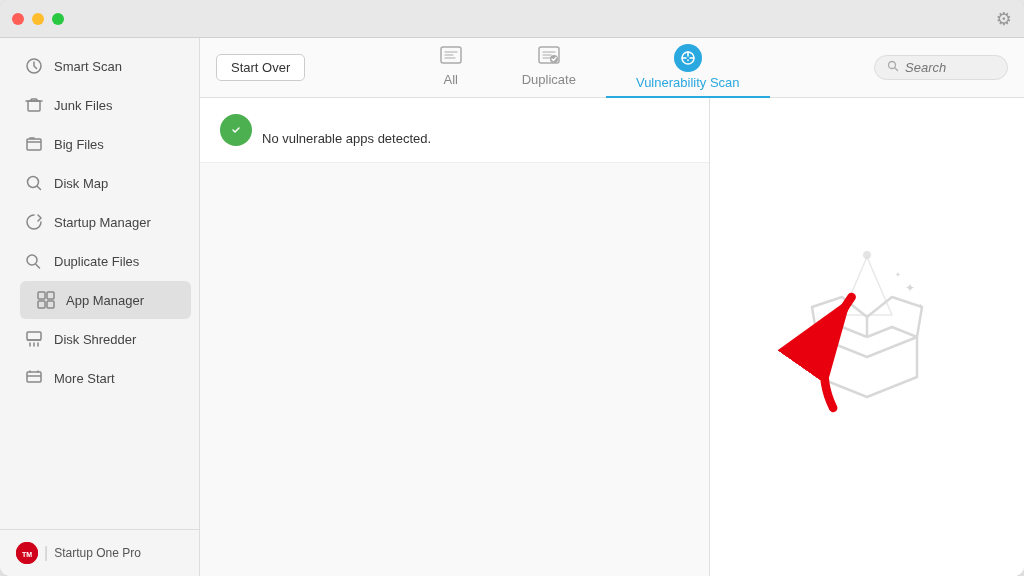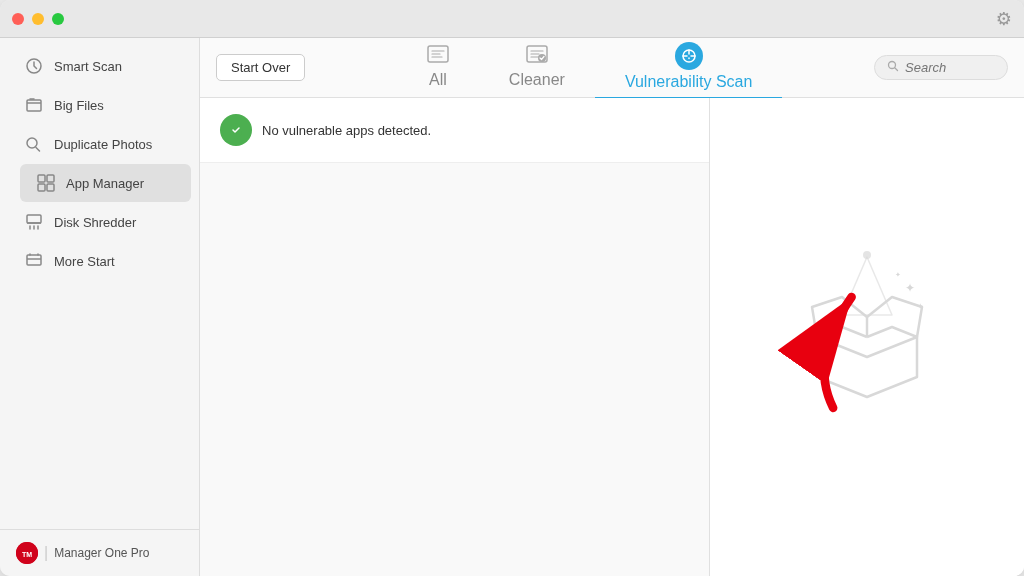--- a/index.html
+++ b/index.html
@@ -168,21 +168,21 @@
       align-items: center;
     }
     .tab-item {
       display: flex;
       flex-direction: column;
       align-items: center;
       gap: 3px;
       padding: 6px 30px;
       cursor: pointer;
       color: #888;
-      font-size: 16px;
+      font-size: 13px;
       border-bottom: 2px solid transparent;
     }
     .tab-item.active {
       color: #2aa8e0;
       border-bottom: 2px solid #2aa8e0;
     }
     .tab-icon {
       font-size: 18px;
     }
     .tab-icon-circle {
@@ -229,21 +229,21 @@
 
     
     .left-panel {
       width: 510px;
       border-right: 1px solid #e0e0e0;
       display: flex;
       flex-direction: column;
     }
     .no-vulnerable-banner {
       display: flex;
-      align-items: center;
+      align-items: flex-end;
       gap: 10px;
       padding: 16px 20px;
       border-bottom: 1px solid #eee;
       background: #fff;
     }
     .shield-icon-wrap {
       width: 32px;
       height: 32px;
       background: #4caf50;
       border-radius: 50%;
@@ -318,42 +318,70 @@
         <div class="sidebar-item">
           <div class="sidebar-icon">
             <svg width="18" height="18" viewBox="0 0 18 18" fill="none">
               <circle cx="9" cy="9" r="7" stroke="#888" stroke-width="1.5" fill="none"></circle>
               <path d="M9 5v4l2.5 2.5" stroke="#888" stroke-width="1.5" stroke-linecap="round"></path>
             </svg>
           </div>
           <span>Smart Scan</span>
         </div>
 
+        <div class="sidebar-item">
+          <div class="sidebar-icon">
+            <svg width="18" height="18" viewBox="0 0 18 18" fill="none">
+              <rect x="3" y="5" width="12" height="10" rx="1" stroke="#888" stroke-width="1.5" fill="none"></rect>
+              <path d="M6 5V4a1 1 0 011-1h4a1 1 0 011 1v1" stroke="#888" stroke-width="1.5"></path>
+              <path d="M1 5h16" stroke="#888" stroke-width="1.5" stroke-linecap="round"></path>
+            </svg>
+          </div>
+          <span>Junk Files</span>
+        </div>
 
         <div class="sidebar-item">
           <div class="sidebar-icon">
             <svg width="18" height="18" viewBox="0 0 18 18" fill="none">
               <rect x="2" y="4" width="14" height="11" rx="1" stroke="#888" stroke-width="1.5" fill="none"></rect>
               <path d="M2 7h14" stroke="#888" stroke-width="1.5"></path>
               <path d="M5 3h4" stroke="#888" stroke-width="1.5" stroke-linecap="round"></path>
             </svg>
           </div>
           <span>Big Files</span>
         </div>
 
-
+        <div class="sidebar-item">
+          <div class="sidebar-icon">
+            <svg width="18" height="18" viewBox="0 0 18 18" fill="none">
+              <circle cx="8" cy="8" r="5.5" stroke="#888" stroke-width="1.5" fill="none"></circle>
+              <path d="M12.5 12.5l3 3" stroke="#888" stroke-width="1.5" stroke-linecap="round"></path>
+            </svg>
+          </div>
+          <span>Disk Map</span>
+        </div>
+
+        <div class="sidebar-item">
+          <div class="sidebar-icon">
+            <svg width="18" height="18" viewBox="0 0 18 18" fill="none">
+              <path d="M9 2C5.13 2 2 5.13 2 9s3.13 7 7 7 7-3.13 7-7" stroke="#888" stroke-width="1.5" stroke-linecap="round" fill="none"></path>
+              <path d="M13 2l3 3-3 3" stroke="#888" stroke-width="1.5" stroke-linecap="round" stroke-linejoin="round" fill="none"></path>
+            </svg>
+          </div>
+          <span>Startup Manager</span>
+        </div>
 
         <div class="sidebar-item">
           <div class="sidebar-icon">
             <svg width="18" height="18" viewBox="0 0 18 18" fill="none">
               <circle cx="7" cy="8" r="5" stroke="#888" stroke-width="1.5" fill="none"></circle>
               <path d="M11 12.5l3.5 3.5" stroke="#888" stroke-width="1.5" stroke-linecap="round"></path>
             </svg>
           </div>
-          <span>Duplicate Photos</span>
+          <span>Duplicate Files</span>
         </div>
 
 
         <div class="sidebar-item active">
           <div class="sidebar-icon">
             <svg width="18" height="18" viewBox="0 0 18 18" fill="none">
               <rect x="1" y="1" width="7" height="7" rx="1" stroke="#888" stroke-width="1.5" fill="none"></rect>
               <rect x="10" y="1" width="7" height="7" rx="1" stroke="#888" stroke-width="1.5" fill="none"></rect>
               <rect x="1" y="10" width="7" height="7" rx="1" stroke="#888" stroke-width="1.5" fill="none"></rect>
               <rect x="10" y="10" width="7" height="7" rx="1" stroke="#888" stroke-width="1.5" fill="none"></rect>
@@ -388,21 +416,21 @@
 
       <div class="sidebar-footer">
         <div class="trend-logo">
           <div class="trend-icon">
             <svg width="22" height="22" viewBox="0 0 22 22">
               <circle cx="11" cy="11" r="11" fill="#d0021b"></circle>
               <text x="11" y="15" text-anchor="middle" fill="white" font-size="7" font-weight="bold">TM</text>
             </svg>
           </div>
           <span class="trend-divider">|</span>
-          <span class="trend-text">Manager One Pro</span>
+          <span class="trend-text">Startup One Pro</span>
         </div>
       </div>
     </div>
 
     <div class="content-area">
 
       <div class="toolbar">
         <button class="start-over-btn">Start Over</button>
 
         <div class="toolbar-tabs">
@@ -418,21 +446,21 @@
 
           <div class="tab-item">
             <div class="tab-icon">
               <svg width="22" height="18" viewBox="0 0 22 18" fill="none">
                 <rect x="1" y="1" width="20" height="16" rx="2" stroke="#aaa" stroke-width="1.5" fill="none"></rect>
                 <path d="M5 6h12M5 9h8M5 12h10" stroke="#aaa" stroke-width="1.2" stroke-linecap="round"></path>
                 <circle cx="16" cy="13" r="4" fill="#aaa"></circle>
                 <path d="M14 13l1.5 1.5L18 11.5" stroke="white" stroke-width="1.2" stroke-linecap="round" stroke-linejoin="round"></path>
               </svg>
             </div>
-            <span>Cleaner</span>
+            <span>Duplicate</span>
           </div>
 
           <div class="tab-item active">
             <div class="tab-icon">
               <div class="tab-icon-circle">
                 <svg width="16" height="16" viewBox="0 0 16 16" fill="none">
                   <path d="M8 2a6 6 0 110 12A6 6 0 018 2z" stroke="white" stroke-width="1.5" fill="none"></path>
                   <path d="M8 2v4M8 10v.5" stroke="white" stroke-width="1.5" stroke-linecap="round"></path>
                   <path d="M2 8h4M10 8h4" stroke="white" stroke-width="1.5" stroke-linecap="round"></path>
                 </svg>

